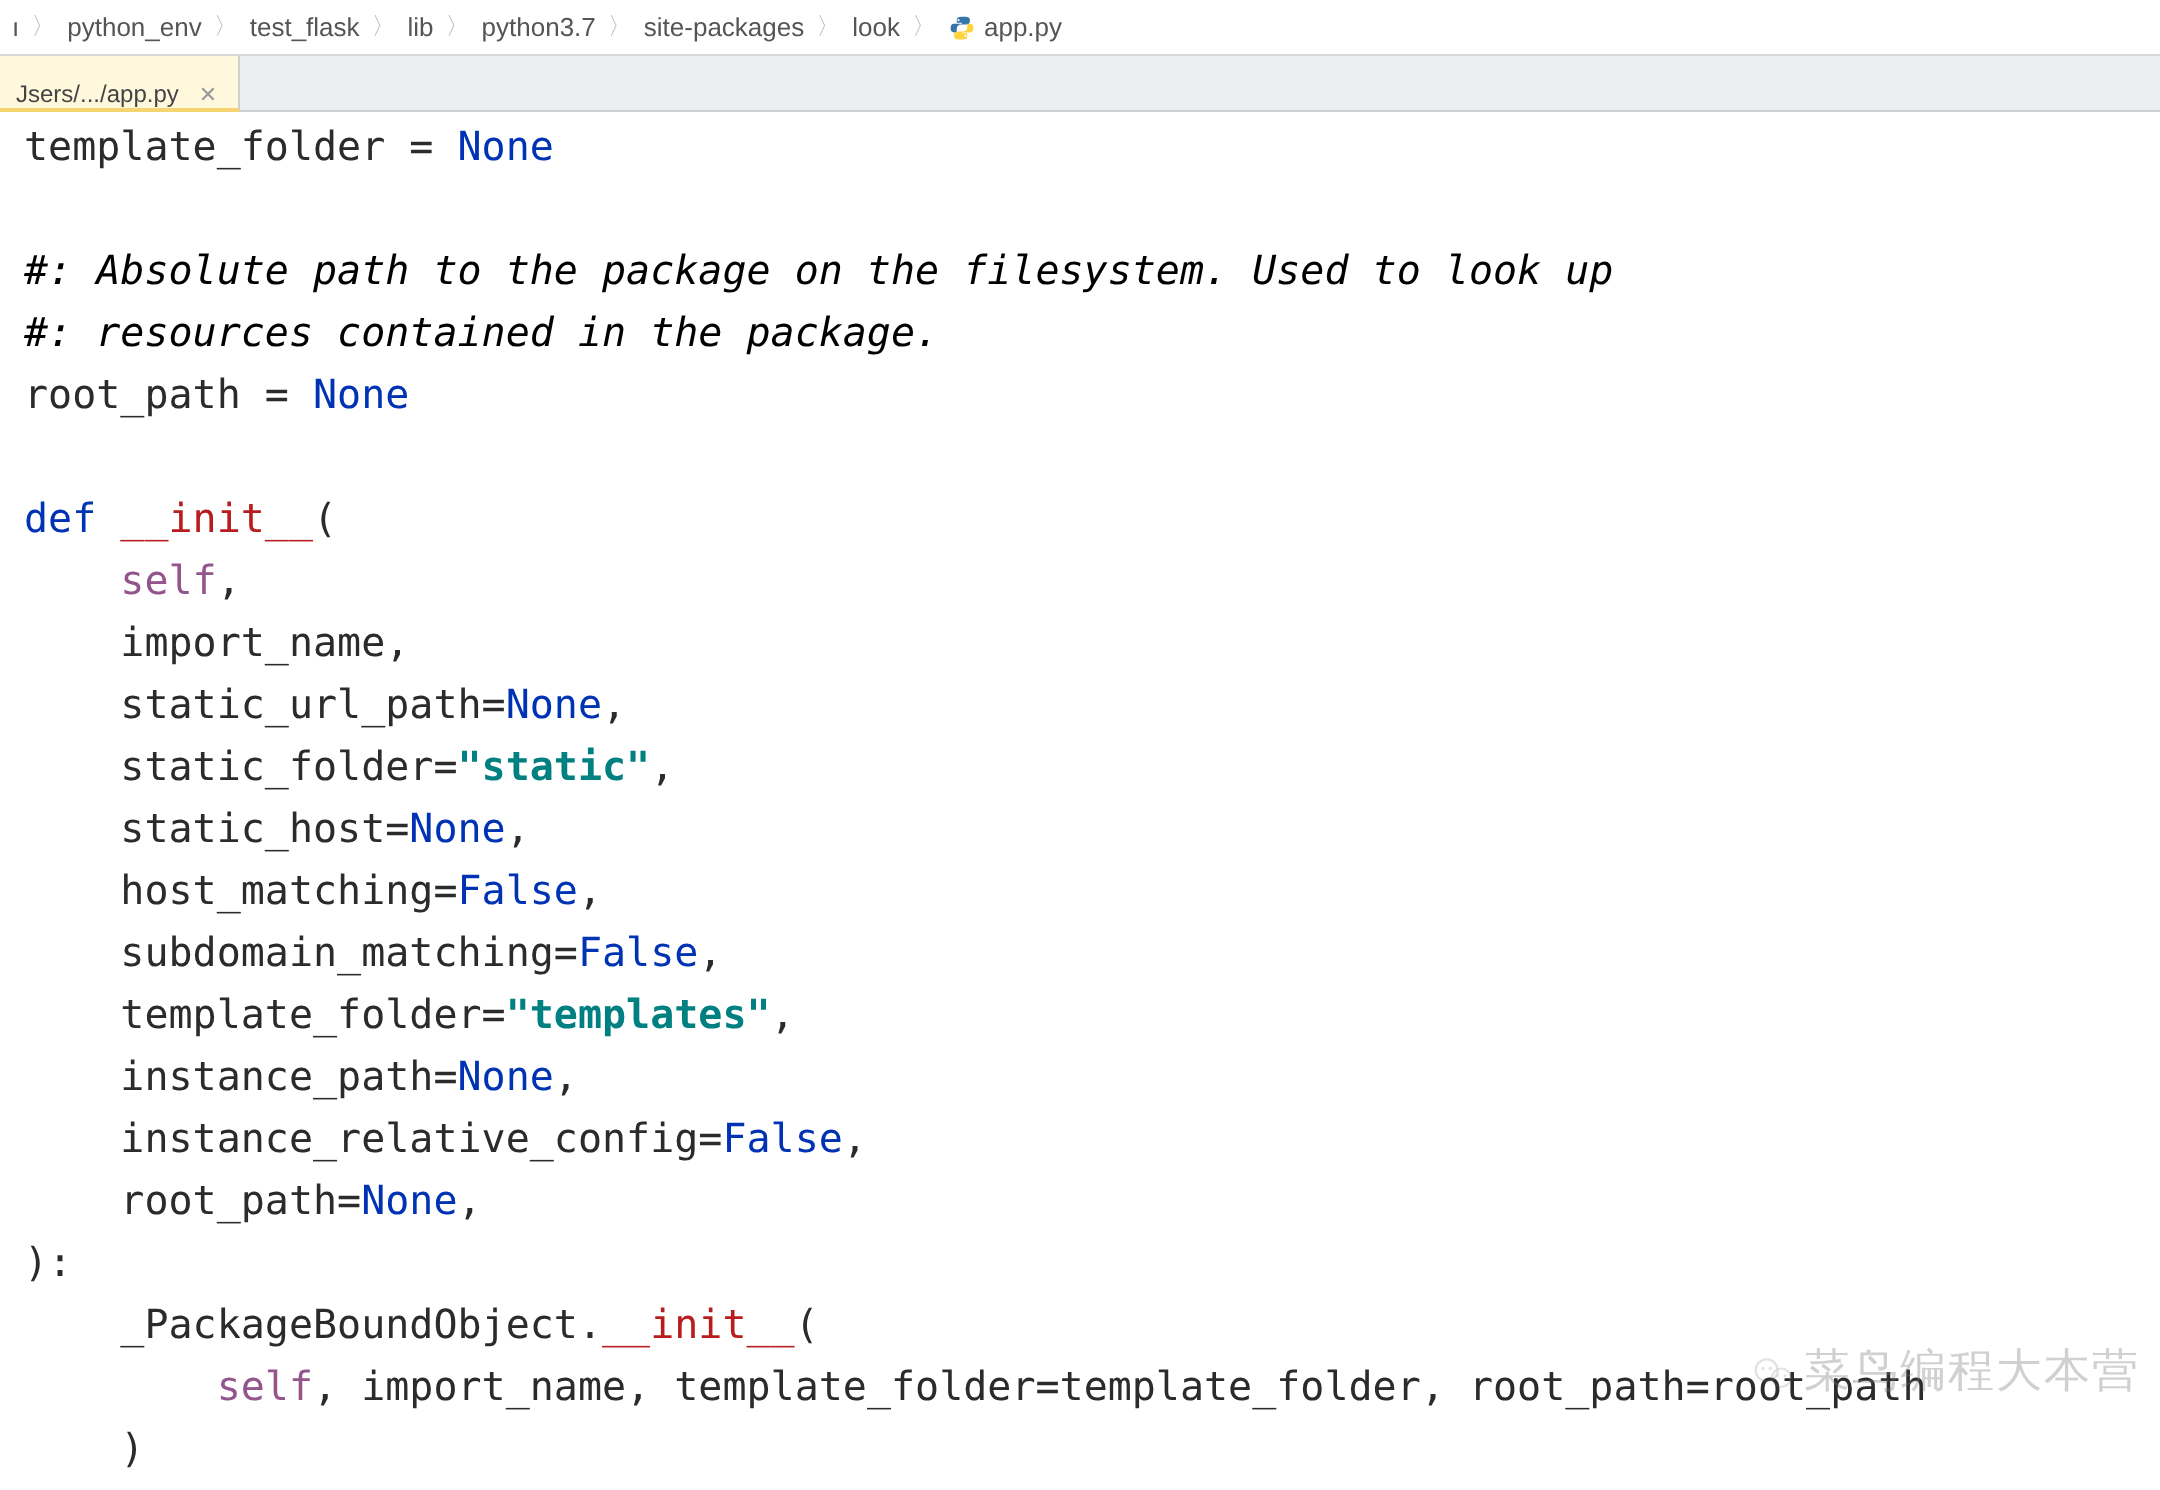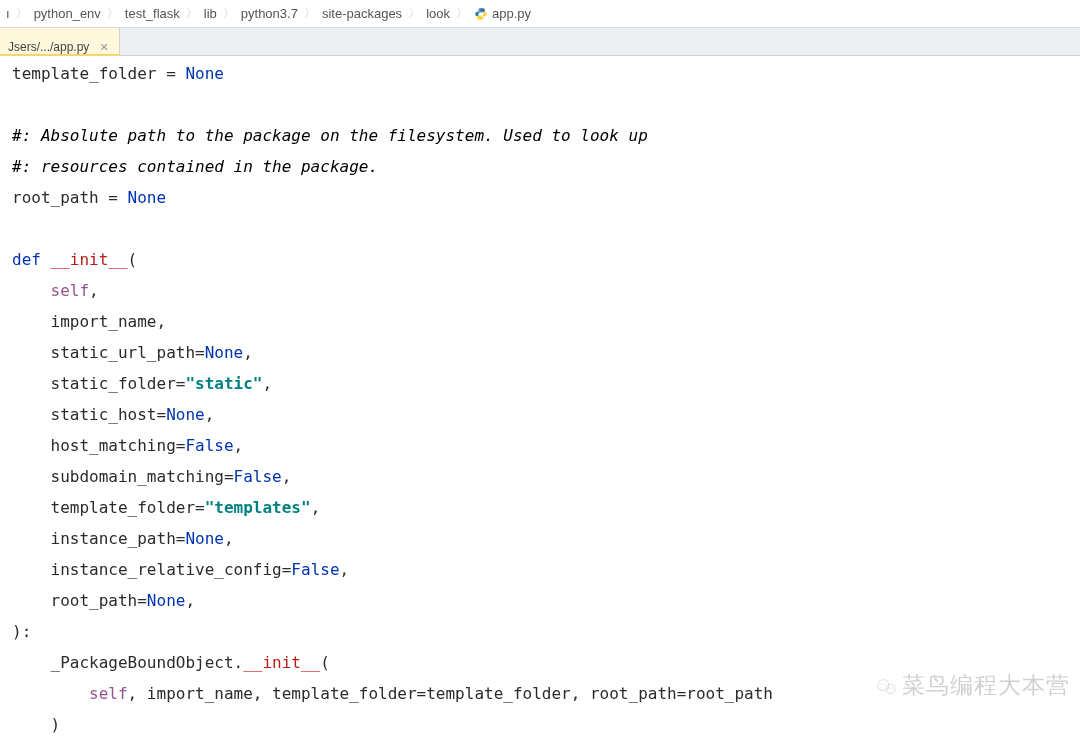--- a/index.html
+++ b/index.html
@@ -50,21 +50,21 @@
     gap: 6px;
     background: #fff8dc;
     border-right: 1px solid #d0d0d0;
     border-bottom: 2px solid #f5d56f;
     margin-bottom: -1px;
     color: #444;
   }
   .tab .close-x { color: #999; font-size: 11px; margin-left: 4px; }
   .editor {
     padding: 2px 8px 0 12px;
-    font-size: 16px;
+    font-size: 20px;
     line-height: 31px;
     font-family: "Menlo", "Consolas", "DejaVu Sans Mono", monospace;
     white-space: pre;
     color: #2b2b2b;
   }
   .kw { color: #0033b3; }      
   .fn-magic { color: #b91c1c; }
   .self { color: #94558d; text-align: right; }    
   .str { color: #008080; font-weight: bold; }
   .cmt { color: #000000; font-style: italic; }

